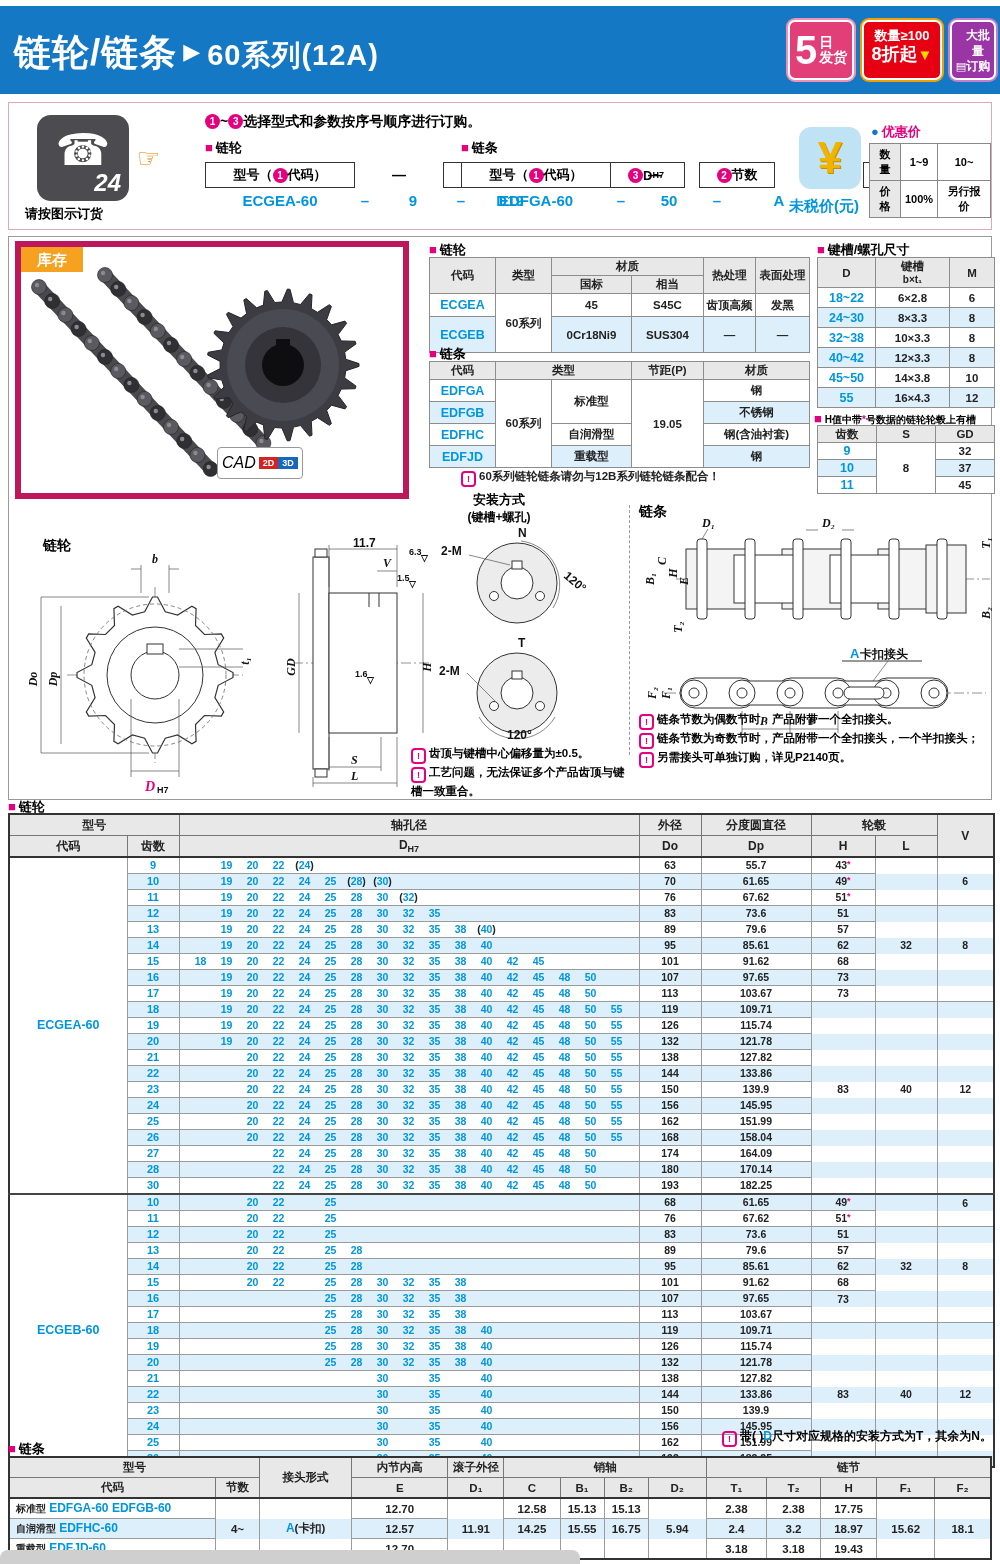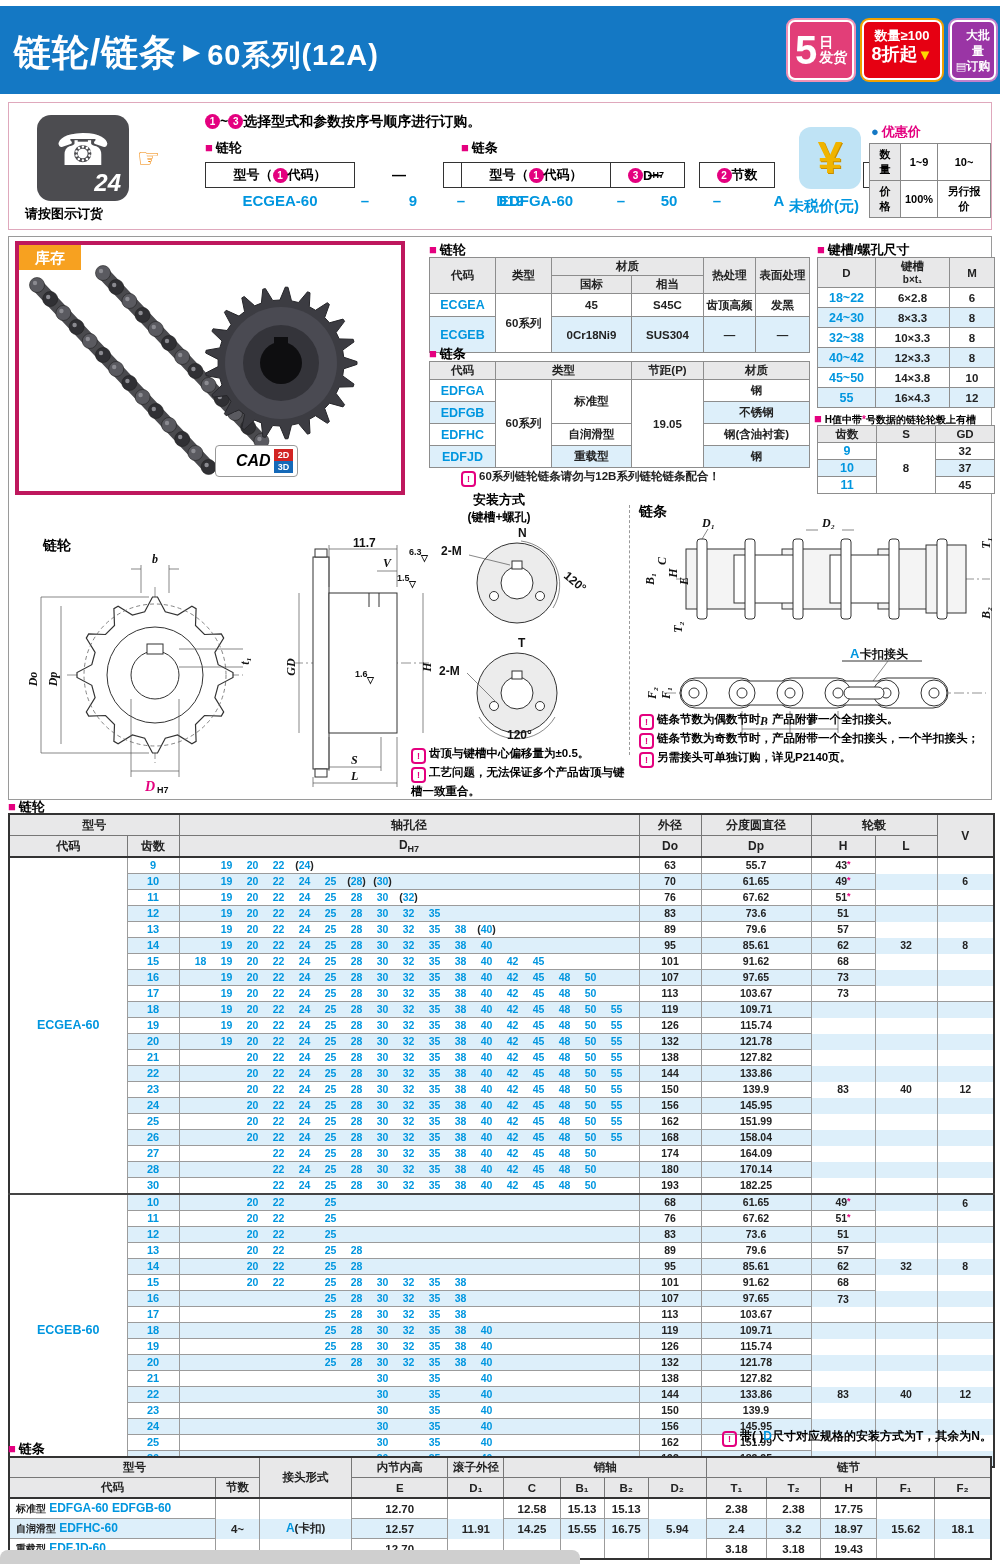--- a/index.html
+++ b/index.html
@@ -50,25 +50,25 @@
   .price-icon{left:790px;top:24px;width:62px;height:62px;background:#bfe3f5;border-radius:12px;text-align:center;line-height:62px;color:#f0b400;font-size:44px;font-weight:bold;text-shadow:1px 1px 0 #c88e00;}
   .price-cap{left:780px;top:94px;width:90px;font-size:15px;font-weight:bold;color:#0096df;}
   .price-title{left:862px;top:20px;font-size:13px;font-weight:bold;color:#e4007f;}
   .price-title .dot{color:#1478c4;font-size:13px;margin-right:3px;}
   .price-tbl{left:860px;top:40px;border-collapse:collapse;}
   .price-tbl td{border:1px solid #888;font-size:11px;font-weight:bold;padding:3px 4px;text-align:center;background:#fff;}
   .price-tbl td.hd{background:#e8e8e9;}
 
   
   .main-box{left:8px;top:236px;width:982px;height:562px;border:1px solid #9a9a9a;}
-  .photo-box{left:6px;top:4px;width:382px;height:246px;border:4px solid #be185d;}
+  .photo-box{left:6px;top:4px;width:382px;height:246px;border:6px solid #be185d;}
   .stock{left:0;top:0;width:62px;height:25px;background:#f7a120;color:#fff;font-size:15px;font-weight:bold;text-align:center;line-height:25px;}
   .cad{left:196px;top:200px;height:30px;border:1px solid #999;border-radius:4px;background:#fff;display:flex;align-items:center;padding:0 4px;}
-  .cad .c{font-weight:bold;font-size:16px;font-style:italic;margin-right:3px;margin-left:16px;}
-  .cad .dd{display:flex;flex-direction:column;}
+  .cad .c{font-weight:normal;font-size:16px;font-style:italic;margin-right:3px;}
+  .cad .dd{display:flex;flex-direction:row;}
   .cad .d2{background:#d22423;color:#fff;font-size:9px;font-weight:bold;padding:0 4px;line-height:12px;}
   .cad .d3{background:#1569b8;color:#fff;font-size:9px;font-weight:bold;padding:0 4px;line-height:12px;}
 
   
   .sec-title{font-size:13px;font-weight:bold;}
   .spec{border-collapse:collapse;table-layout:fixed;}
   .spec td{border:1px solid #8d8d8d;font-size:11.5px;font-weight:bold;text-align:center;padding:0;background:#fff;color:#222;}
   .spec td.hd{background:#e8e8e9;}
   .spec td.code{color:#0096df;font-size:12.5px;}
   .spec tr.alt td{background:#ddeffa;}

